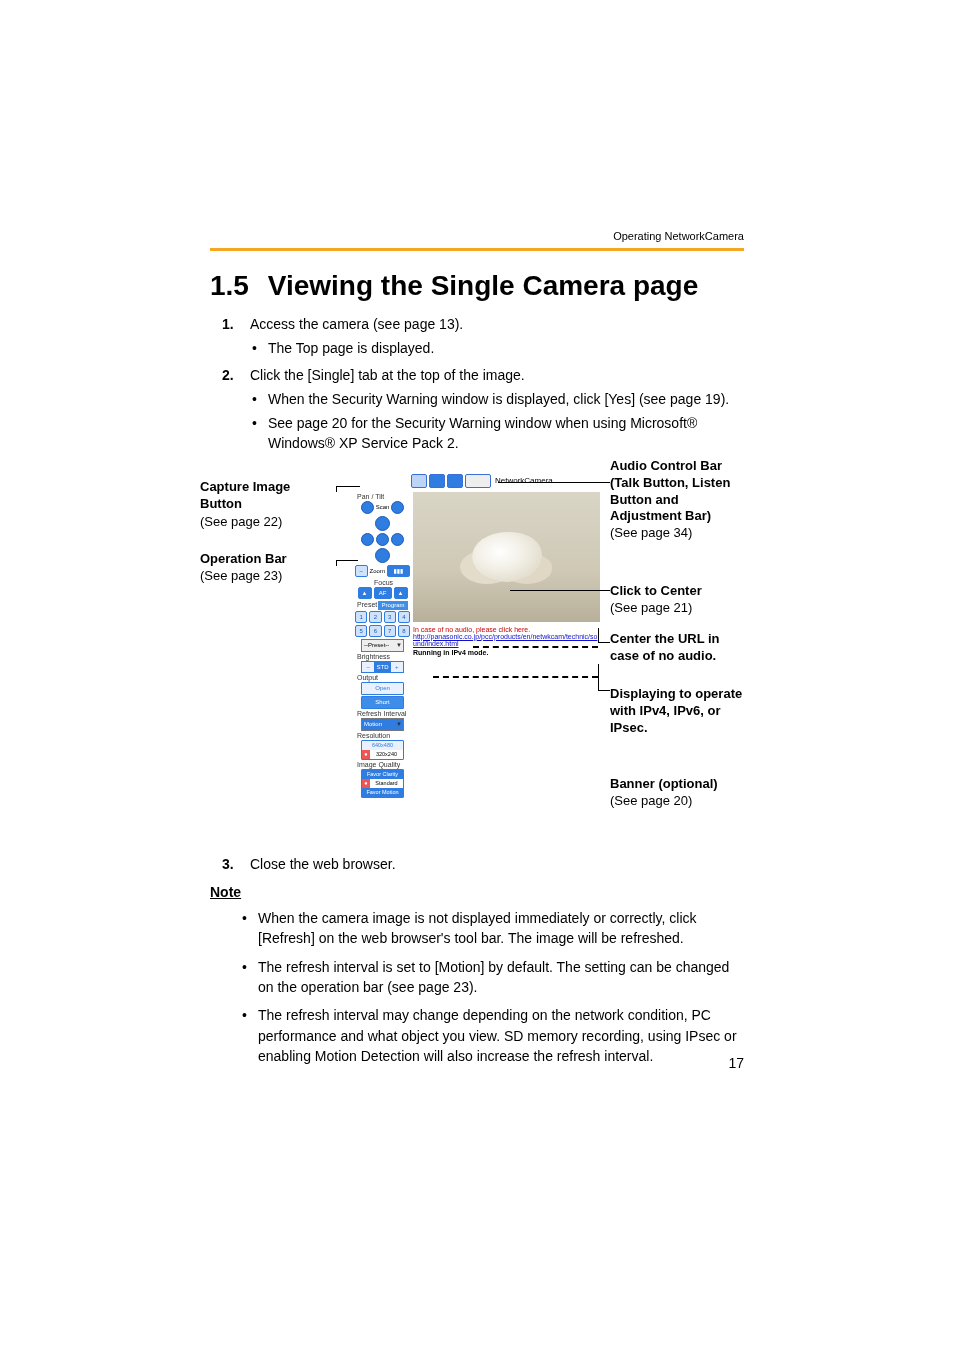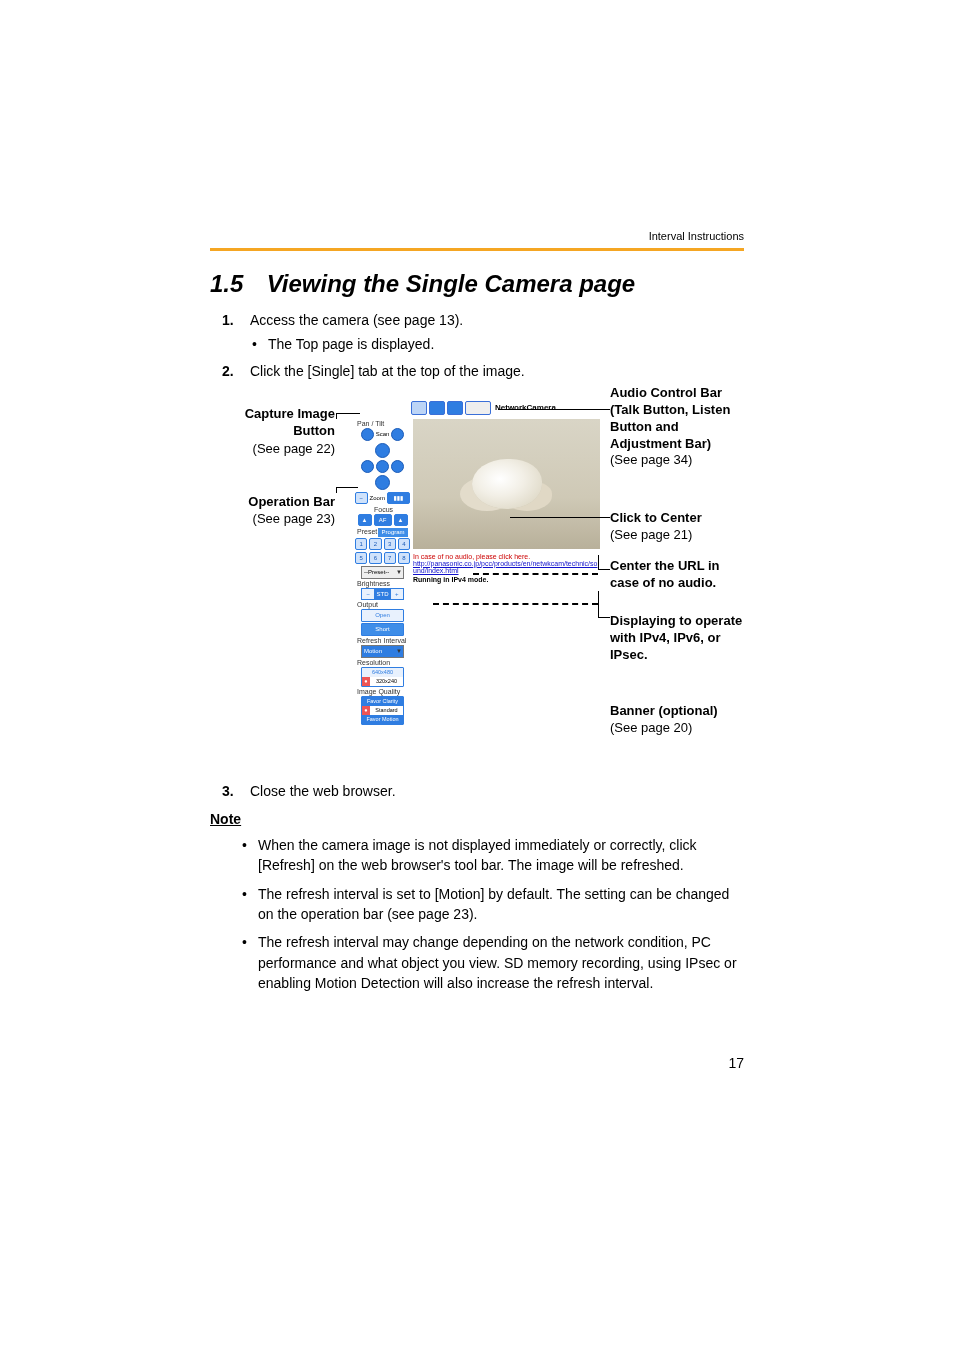--- a/index.html
+++ b/index.html
@@ -1,46 +1,46 @@
 <!DOCTYPE html>
 <html><head>
 <meta charset="utf-8">
 <style>
   html,body{margin:0;padding:0;background:#fff;font-family:Arial,Helvetica,sans-serif;color:#000;}
   .page{width:954px;height:1351px;margin:0 auto;position:relative;box-sizing:border-box;padding:230px 210px 0 210px;}
   .running-head{position:absolute;top:230px;right:210px;font-size:11px;}
   .orange-rule{position:absolute;top:248px;left:210px;right:210px;height:3px;background:#f5a623;}
   .content{margin-top:40px;}
-  h1.section{font-size:24px;font-weight:bold;margin:0 0 12px 0;font-style:italic;}
+  h1.section{font-size:28px;font-weight:bold;margin:0 0 12px 0;}
   h1.section .num{display:inline-block;width:50px;}
   ol.steps{list-style:none;padding:0;margin:0 0 10px 0;}
   ol.steps > li{position:relative;padding-left:40px;margin-bottom:6px;font-size:14px;line-height:1.45;}
   ol.steps > li .num{position:absolute;left:12px;font-weight:bold;}
   ul.bullets{list-style:none;padding:0;margin:4px 0 0 0;}
   ul.bullets > li{position:relative;padding-left:18px;margin-bottom:4px;}
   ul.bullets > li:before{content:"•";position:absolute;left:2px;top:0;}
   .figure-wrap{position:relative;margin:14px 0 16px 0;height:370px;}
   
-  .callout-left{position:absolute;text-align:right;font-size:13px;line-height:1.35;width:135px;}
+  .callout-left{position:absolute;text-align:left;font-size:13px;line-height:1.35;width:135px;}
   .callout-left b{font-weight:bold;}
   .cl1{left:-10px;top:10px;}
-  .cl2{left:-10px;top:98px;}
+  .cl2{left:-10px;top:82px;}
   
   .callout-right{position:absolute;left:400px;font-size:13px;line-height:1.3;width:135px;}
   .callout-right b{font-weight:bold;}
   .cr1{top:-10px;}
   .cr2{top:115px;}
   .cr3{top:163px;}
   .cr4{top:218px;}
   .cr5{top:308px;}
   
   .shot{position:absolute;left:145px;top:6px;width:245px;height:300px;background:#fff;border:none;}
   .shot .topbar{height:14px;display:flex;align-items:center;gap:2px;padding-left:56px;}
   .shot .topbar .ico{width:14px;height:12px;border:1px solid #3a6fd8;background:#bcd4f6;border-radius:2px;}
-  .shot .topbar .lbl{font-size:8px;margin-left:2px;font-weight:bold;}
+  .shot .topbar .lbl{font-size:8px;margin-left:2px;}
   .shot .side{position:absolute;left:0;top:18px;width:55px;}
   .shot .side .hdr{font-size:7px;color:#333;margin:1px 0 1px 2px;}
   .shot .side .row{display:flex;gap:2px;justify-content:center;margin-bottom:2px;}
   .shot .side .c{width:11px;height:11px;border-radius:50%;background:#2f7de1;border:1px solid #1a5bb8;}
   .shot .side .c.big{width:13px;height:13px;}
   .shot .side .pill{width:12px;height:10px;border:1px solid #2f7de1;border-radius:2px;background:#cfe2fb;font-size:6px;text-align:center;line-height:10px;color:#1a5bb8;}
   .shot .side .btn{height:11px;margin:1px 6px;border:1px solid #2f7de1;background:#3e8de8;color:#fff;font-size:6px;text-align:center;line-height:11px;border-radius:1px;}
   .shot .side .btn.alt{background:#e8f1fd;color:#2f7de1;}
   .shot .side .grp{border:1px solid #2f7de1;margin:1px 6px;border-radius:1px;}
   .shot .side .grp div{height:9px;font-size:5.5px;text-align:center;line-height:9px;}
@@ -65,40 +65,44 @@
   .note-h{font-size:14px;font-weight:bold;text-decoration:underline;margin:6px 0 8px 0;}
   ul.notes{list-style:none;padding:0;margin:0 0 0 30px;font-size:14px;line-height:1.45;}
   ul.notes > li{position:relative;padding-left:18px;margin-bottom:8px;}
   ul.notes > li:before{content:"•";position:absolute;left:2px;top:0;}
   .pagenum{position:absolute;bottom:280px;right:210px;font-size:14px;}
 </style>
 </head>
 <body>
 
 <div class="page">
-  <div class="running-head">Interval Instructions</div>
+  <div class="running-head">Operating NetworkCamera</div>
   <div class="orange-rule"></div>
 
   <div class="content">
     <h1 class="section">
       <span class="num">1.5</span>
       <span>Viewing the Single Camera page</span>
     </h1>
 
     <ol class="steps">
       <li>
         <span class="num">1.</span>
         <span>Access the camera (see page 13).</span>
         <ul class="bullets">
           <li>The Top page is displayed.</li>
         </ul>
       </li>
       <li>
         <span class="num">2.</span>
         <span>Click the [Single] tab at the top of the image.</span>
+        <ul class="bullets">
+          <li>When the Security Warning window is displayed, click [Yes] (see page 19).</li>
+          <li>See page 20 for the Security Warning window when using Microsoft® Windows® XP Service Pack 2.</li>
+        </ul>
       </li>
     </ol>
 
     <div class="figure-wrap">
 
       <div class="callout-left cl1">
         <b>Capture Image Button</b><br>
         <span>(See page 22)</span>
       </div>
       <div class="callout-left cl2">

